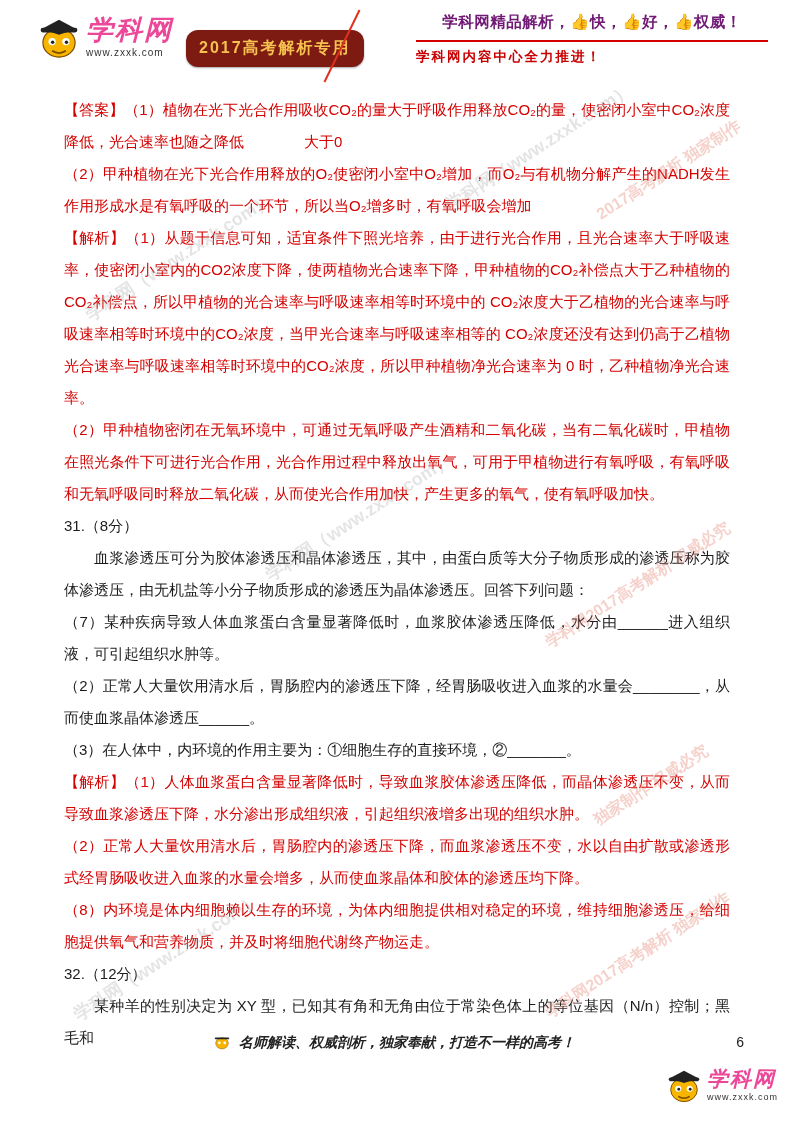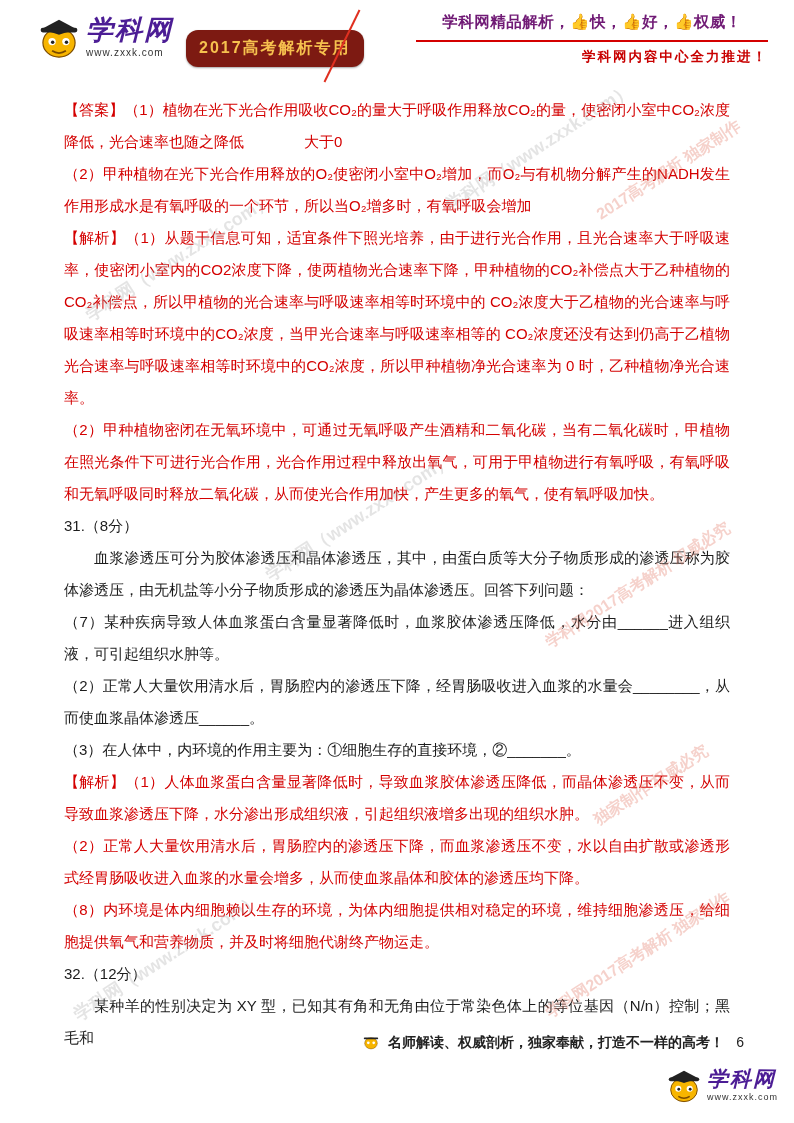--- a/index.html
+++ b/index.html
@@ -21,45 +21,45 @@
   .wm-7 { left:58px;  top:945px; font-size:18px; }
   .wm-8 { left:530px; top:945px; font-size:16px; }
 
   
   header { position:absolute; top:10px; left:36px; right:26px; height:74px; z-index:2; }
   .logo { position:absolute; left:0; top:4px; display:flex; align-items:center; }
   .mascot { display:inline-block; line-height:0; }
   .mascot svg { width:46px; height:46px; }
   .mascot.small svg { width:18px; height:18px; }
   .brand-block { display:inline-flex; flex-direction:column; margin-left:4px; }
-  .brand-name { font-size:27px; font-weight:bold; font-style:italic; color:#4c1d95; letter-spacing:2px; line-height:1; }
+  .brand-name { font-size:27px; font-weight:bold; font-style:italic; color:#ec4899; letter-spacing:2px; line-height:1; }
   .brand-url { font-size:10px; color:#333; letter-spacing:1px; margin-top:3px; }
   .banner { position:absolute; left:150px; top:20px; background:#7d1a12; color:#f6c14e;
     font-size:16px; font-weight:bold; padding:8px 13px; letter-spacing:2px; border-radius:12px;
     box-shadow:0 1px 2px rgba(0,0,0,.35); }
   .diag { position:absolute; left:305px; top:-4px; height:80px; width:0;
     border-left:2px solid #e03020; transform:rotate(26deg); }
   .header-right { position:absolute; right:0; top:2px; width:352px; }
   .slogan-main { color:#701a75; font-weight:bold; font-size:15.5px; letter-spacing:.5px;
     text-align:center; white-space:nowrap; }
   .slogan-rule { border-top:2px solid #d40000; margin-top:7px; }
-  .slogan-sub { color:#c80000; font-weight:bold; font-size:13.5px; text-align:right;
+  .slogan-sub { color:#c80000; font-weight:bold; font-size:13.5px; text-align:left;
     margin-top:6px; letter-spacing:2px; }
 
   
   main.doc-body { position:absolute; top:94px; left:64px; right:64px; z-index:1; }
   p.para { font-size:15px; line-height:32px; color:#1c1c1c; text-align:justify;
     word-break:break-all; }
   p.para.red { color:#d40000; }
   p.para.indent { text-indent:2em; }
 
   
   footer { position:absolute; top:1032px; left:64px; right:50px; z-index:2;
     display:flex; align-items:center; }
-  .footer-center { flex:1; text-align:right; font-size:14px; font-weight:bold; color:#222; }
+  .footer-center { flex:1; text-align:center; font-size:14px; font-weight:bold; color:#222;font-style:italic; }
   .footer-center .mascot { vertical-align:-3px; margin-right:4px; }
   .page-num { font-size:14px; color:#222; width:20px; text-align:right; }
 
   .corner-logo { position:absolute; right:16px; top:1066px; z-index:2;
     display:flex; align-items:center; }
   .corner-logo svg { width:38px; height:38px; }
   .corner-logo .brand-name { font-size:21px; }
   .corner-logo .brand-url { font-size:9px; }
 </style>
 </head>

